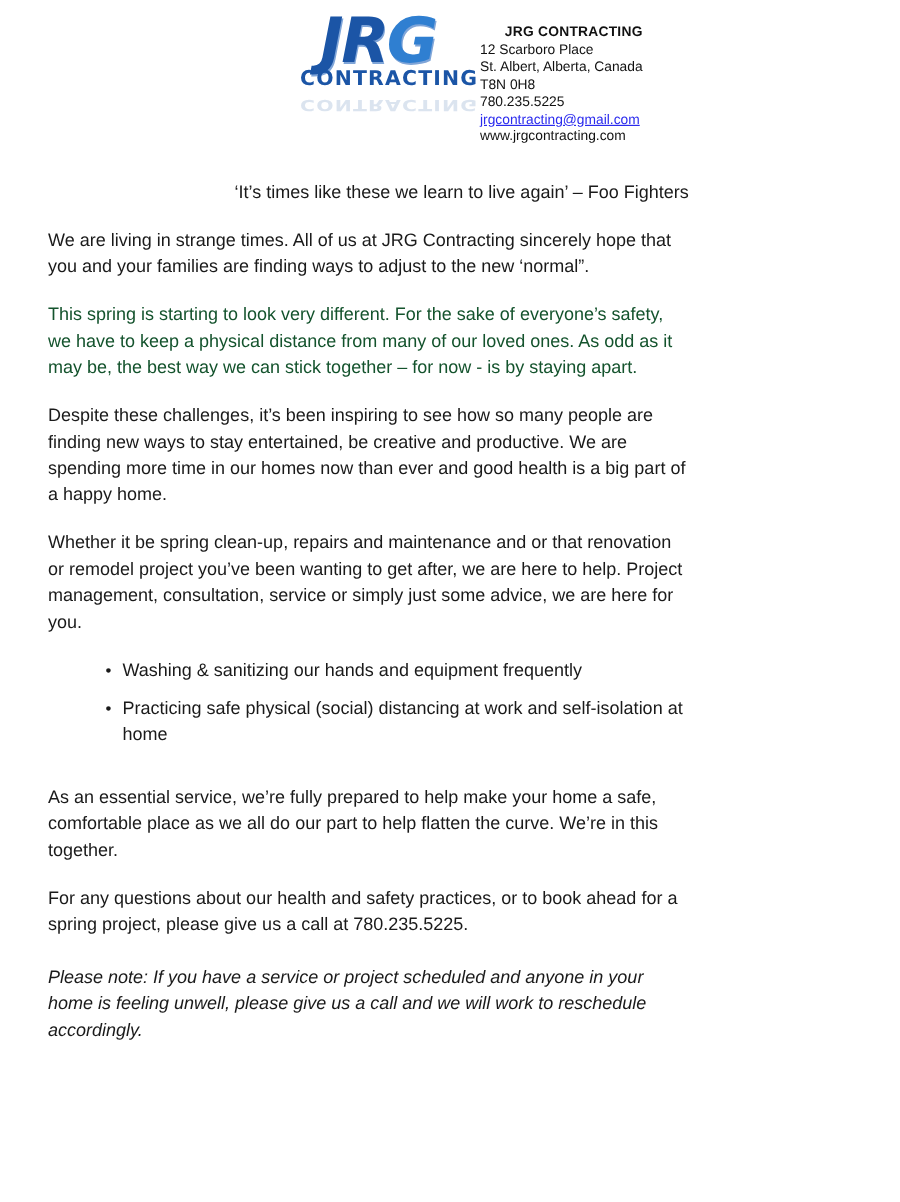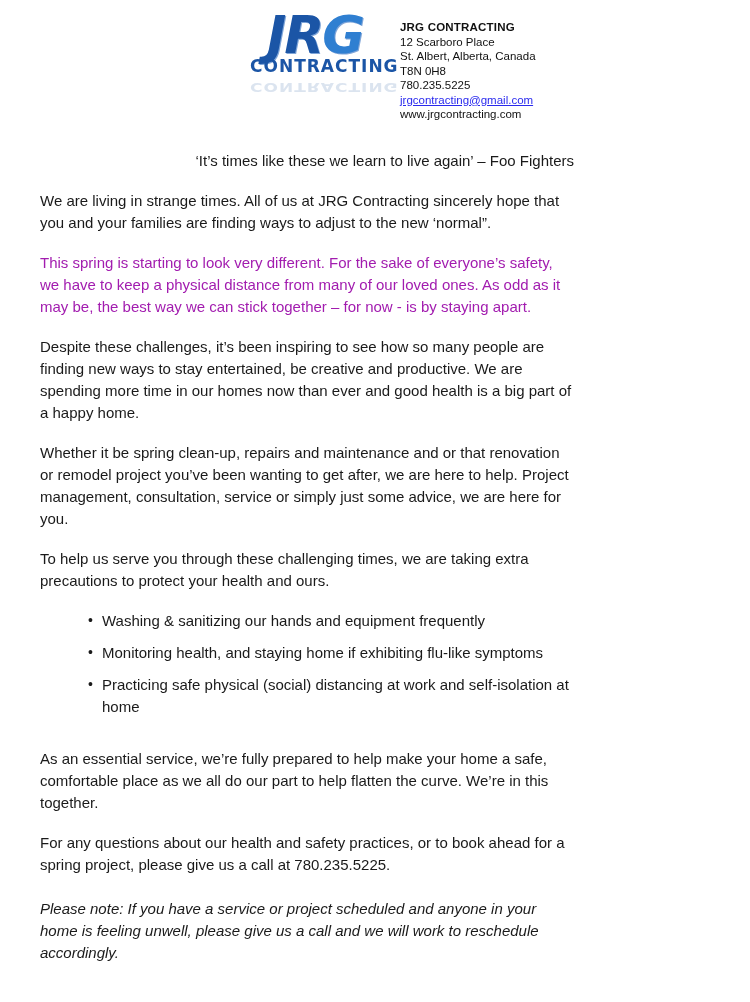--- a/index.html
+++ b/index.html
@@ -72,37 +72,38 @@
     margin-left: 20px;
     margin-top: 12px;
     font-size: 11.5px;
     line-height: 14.5px;
     color: #111111;
   }
   .company-info .name {
     font-weight: bold;
     font-size: 11.5px;
     letter-spacing: 0.2px;
+    text-align: right;
   }
   .company-info a.email {
     color: #2a2aee;
     text-decoration: underline;
   }
 
   
   .letter-body {
     padding: 0 40px 0 40px;
     font-size: 15px;
     line-height: 22px;
   }
   .letter-body p {
     margin: 0 0 18px 0;
   }
   p.muted {
-    color: #a21caf;
+    color: #14532d;
   }
   p.italic-note {
     font-style: italic;
     margin-top: 22px;
   }
   .quote-line {
     margin-bottom: 20px;
     text-align: right;
   }
   .bullets {
@@ -149,26 +150,24 @@
   </div>
 
   <div class="letter-body">
 
     <p class="quote-line">‘It’s times like these we learn to live again’ – Foo Fighters</p>
 
     <p>We are living in strange times. All of us at JRG Contracting sincerely hope that you and your families are finding ways to adjust to the new ‘normal”.</p>
     <p class="muted">This spring is starting to look very different. For the sake of everyone’s safety, we have to keep a physical distance from many of our loved ones. As odd as it may be, the best way we can stick together – for now - is by staying apart.</p>
     <p>Despite these challenges, it’s been inspiring to see how so many people are finding new ways to stay entertained, be creative and productive. We are spending more time in our homes now than ever and good health is a big part of a happy home.</p>
     <p>Whether it be spring clean-up, repairs and maintenance and or that renovation or remodel project you’ve been wanting to get after, we are here to help. Project management, consultation, service or simply just some advice, we are here for you.</p>
-    <p>To help us serve you through these challenging times, we are taking extra precautions to protect your health and ours.</p>
 
 
     <ul class="bullets">
       <li>Washing &amp; sanitizing our hands and equipment frequently</li>
-      <li>Monitoring health, and staying home if exhibiting flu-like symptoms</li>
       <li>Practicing safe physical (social) distancing at work and self-isolation at home</li>
     </ul>
 
     <p>As an essential service, we’re fully prepared to help make your home a safe, comfortable place as we all do our part to help flatten the curve. We’re in this together.</p>
     <p>For any questions about our health and safety practices, or to book ahead for a spring project, please give us a call at 780.235.5225.</p>
 
     <p class="italic-note">Please note: If you have a service or project scheduled and anyone in your home is feeling unwell, please give us a call and we will work to reschedule accordingly.</p>
 
   </div>
 </div>

